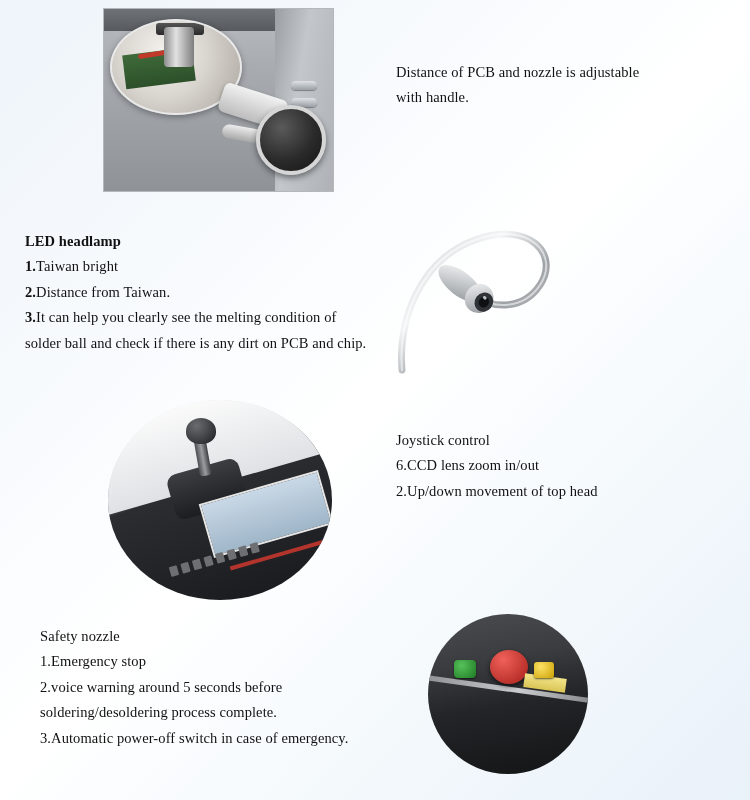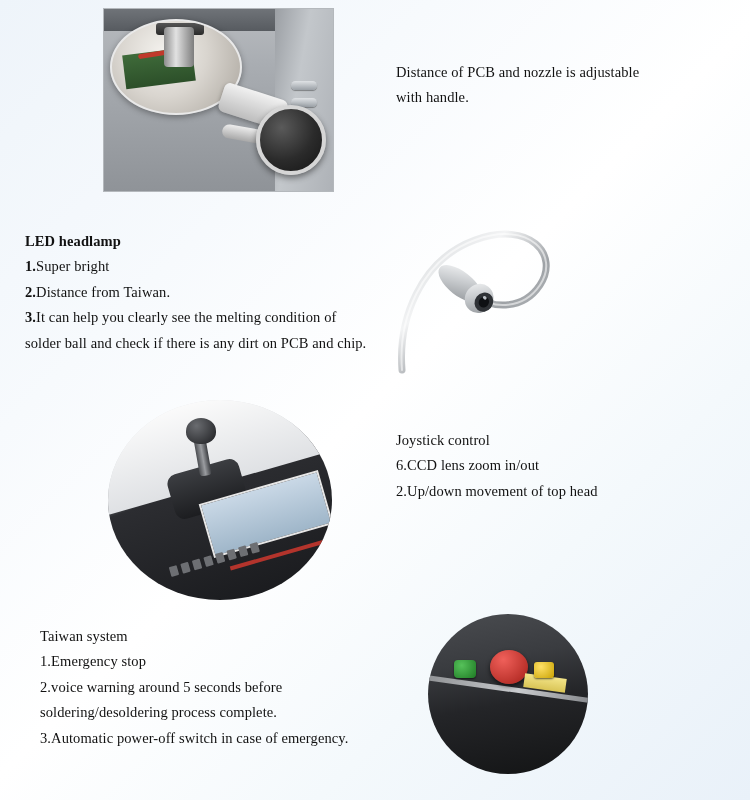--- a/index.html
+++ b/index.html
@@ -232,21 +232,21 @@
     <div class="handle-knob"></div>
   </div>
 
   <div class="textblock" id="txt-nozzle">
     <div class="line">Distance of PCB and nozzle is adjustable</div>
     <div class="line">with handle.</div>
   </div>
 
   <div class="textblock" id="txt-led">
     <div class="line bold">LED headlamp</div>
-    <div class="line"><span class="lead">1.</span><span>Super bright</span></div>
+    <div class="line"><span class="lead">1.</span><span>Taiwan bright</span></div>
     <div class="line"><span class="lead">2.</span><span>Distance from Taiwan.</span></div>
     <div class="line"><span class="lead">3.</span><span>It can help you clearly see the melting condition of</span></div>
     <div class="line">solder ball and check if there is any dirt on PCB and chip.</div>
   </div>
 
   <div class="photo" id="photo-lamp">
     <svg width="250" height="175" viewBox="0 0 250 175">
       <defs>
         <linearGradient id="gooseneck" x1="0" y1="0" x2="1" y2="1">
           <stop offset="0%" stop-color="#cfd2d5"></stop>
@@ -293,21 +293,21 @@
     </div>
   </div>
 
   <div class="textblock" id="txt-joy">
     <div class="line">Joystick control</div>
     <div class="line">6.CCD lens zoom in/out</div>
     <div class="line">2.Up/down movement of top head</div>
   </div>
 
   <div class="textblock" id="txt-safety">
-    <div class="line">Taiwan system</div>
+    <div class="line">Safety nozzle</div>
     <div class="line">1.Emergency stop</div>
     <div class="line">2.voice warning around 5 seconds before</div>
     <div class="line">soldering/desoldering process complete.</div>
     <div class="line">3.Automatic power-off switch in case of  emergency.</div>
   </div>
 
   <div class="photo" id="photo-estop">
     <div class="clip">
       <div class="edge"></div>
       <div class="btn-green"></div>

